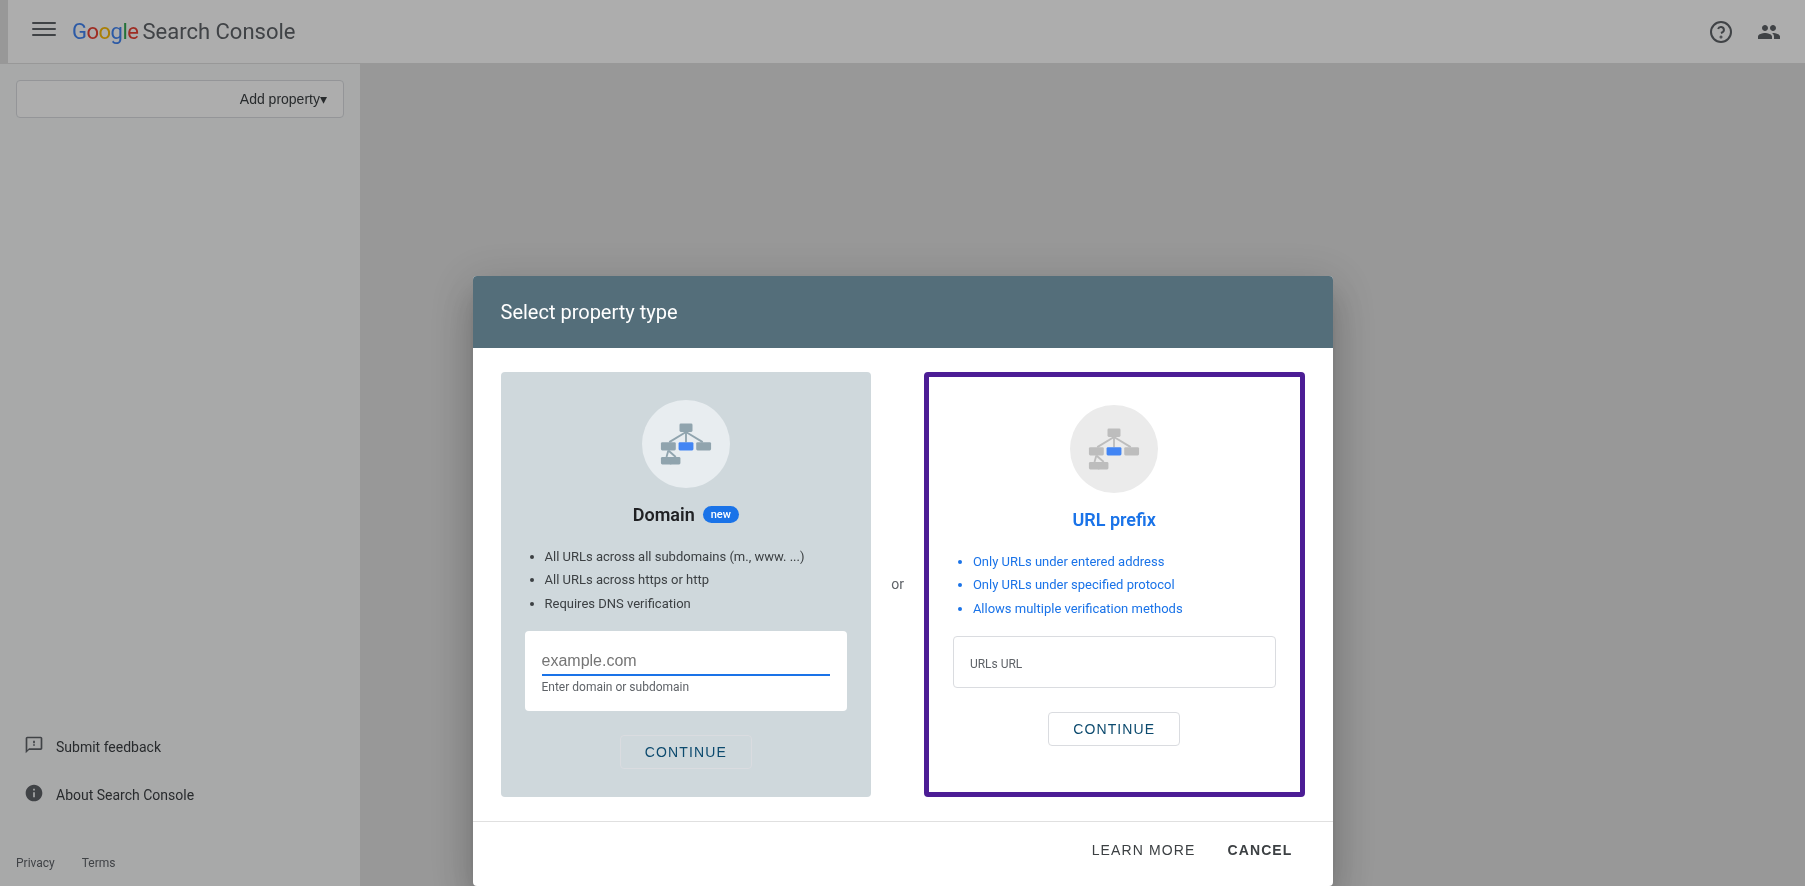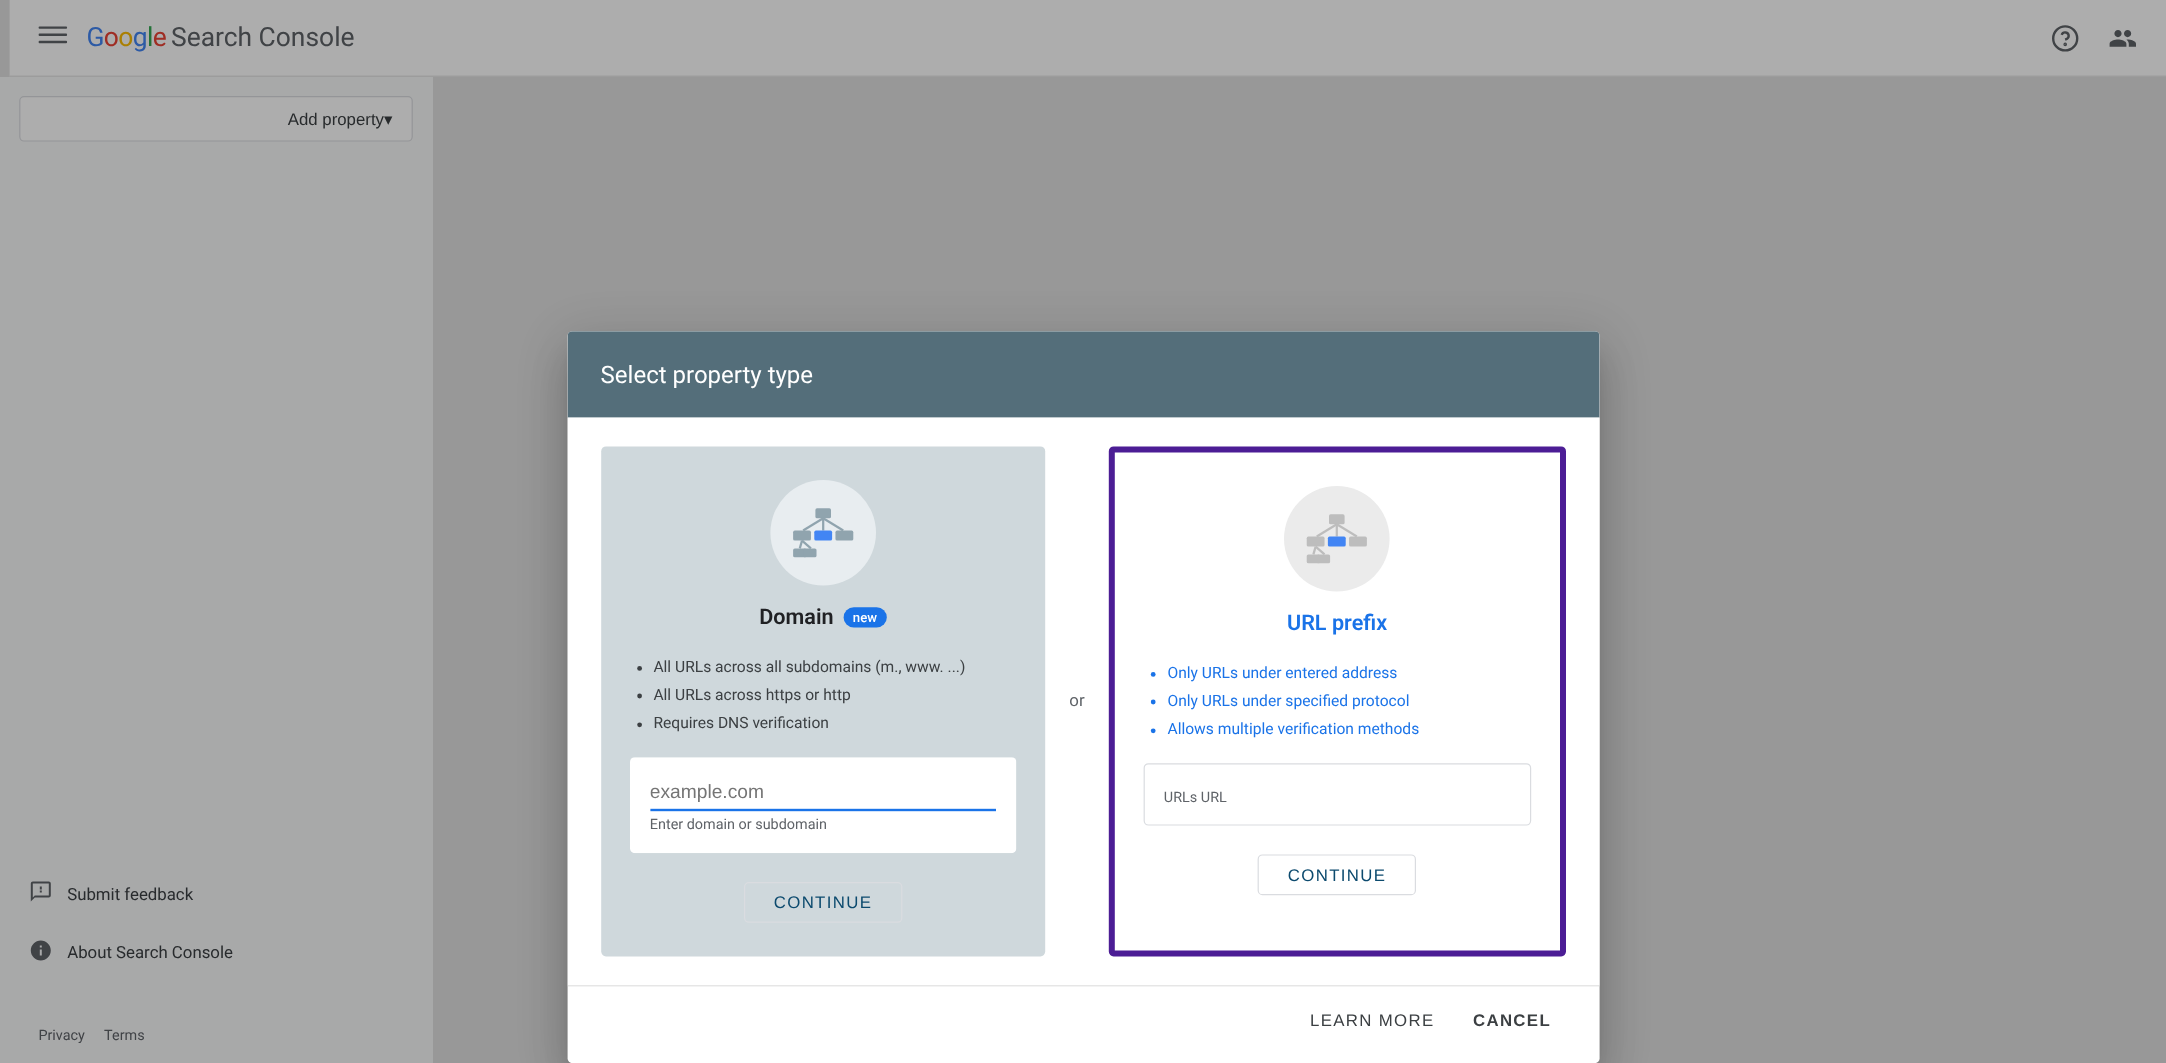--- a/index.html
+++ b/index.html
@@ -83,24 +83,24 @@
       padding: 10px 16px;
       cursor: pointer;
       font-size: 14px;
       color: #3c4043;
       width: 100%;
     }
 
     
     .footer {
       position: fixed;
-      bottom: 0; left: 16px;
+      bottom: 0; left: 0;
       padding: 16px;
       display: flex;
-      gap: 16px;
+      gap: 27px;
     }
     .footer a {
       font-size: 12px;
       color: #5f6368;
       text-decoration: none;
       cursor: pointer;
     }
 
     
     .sidebar-bottom {

